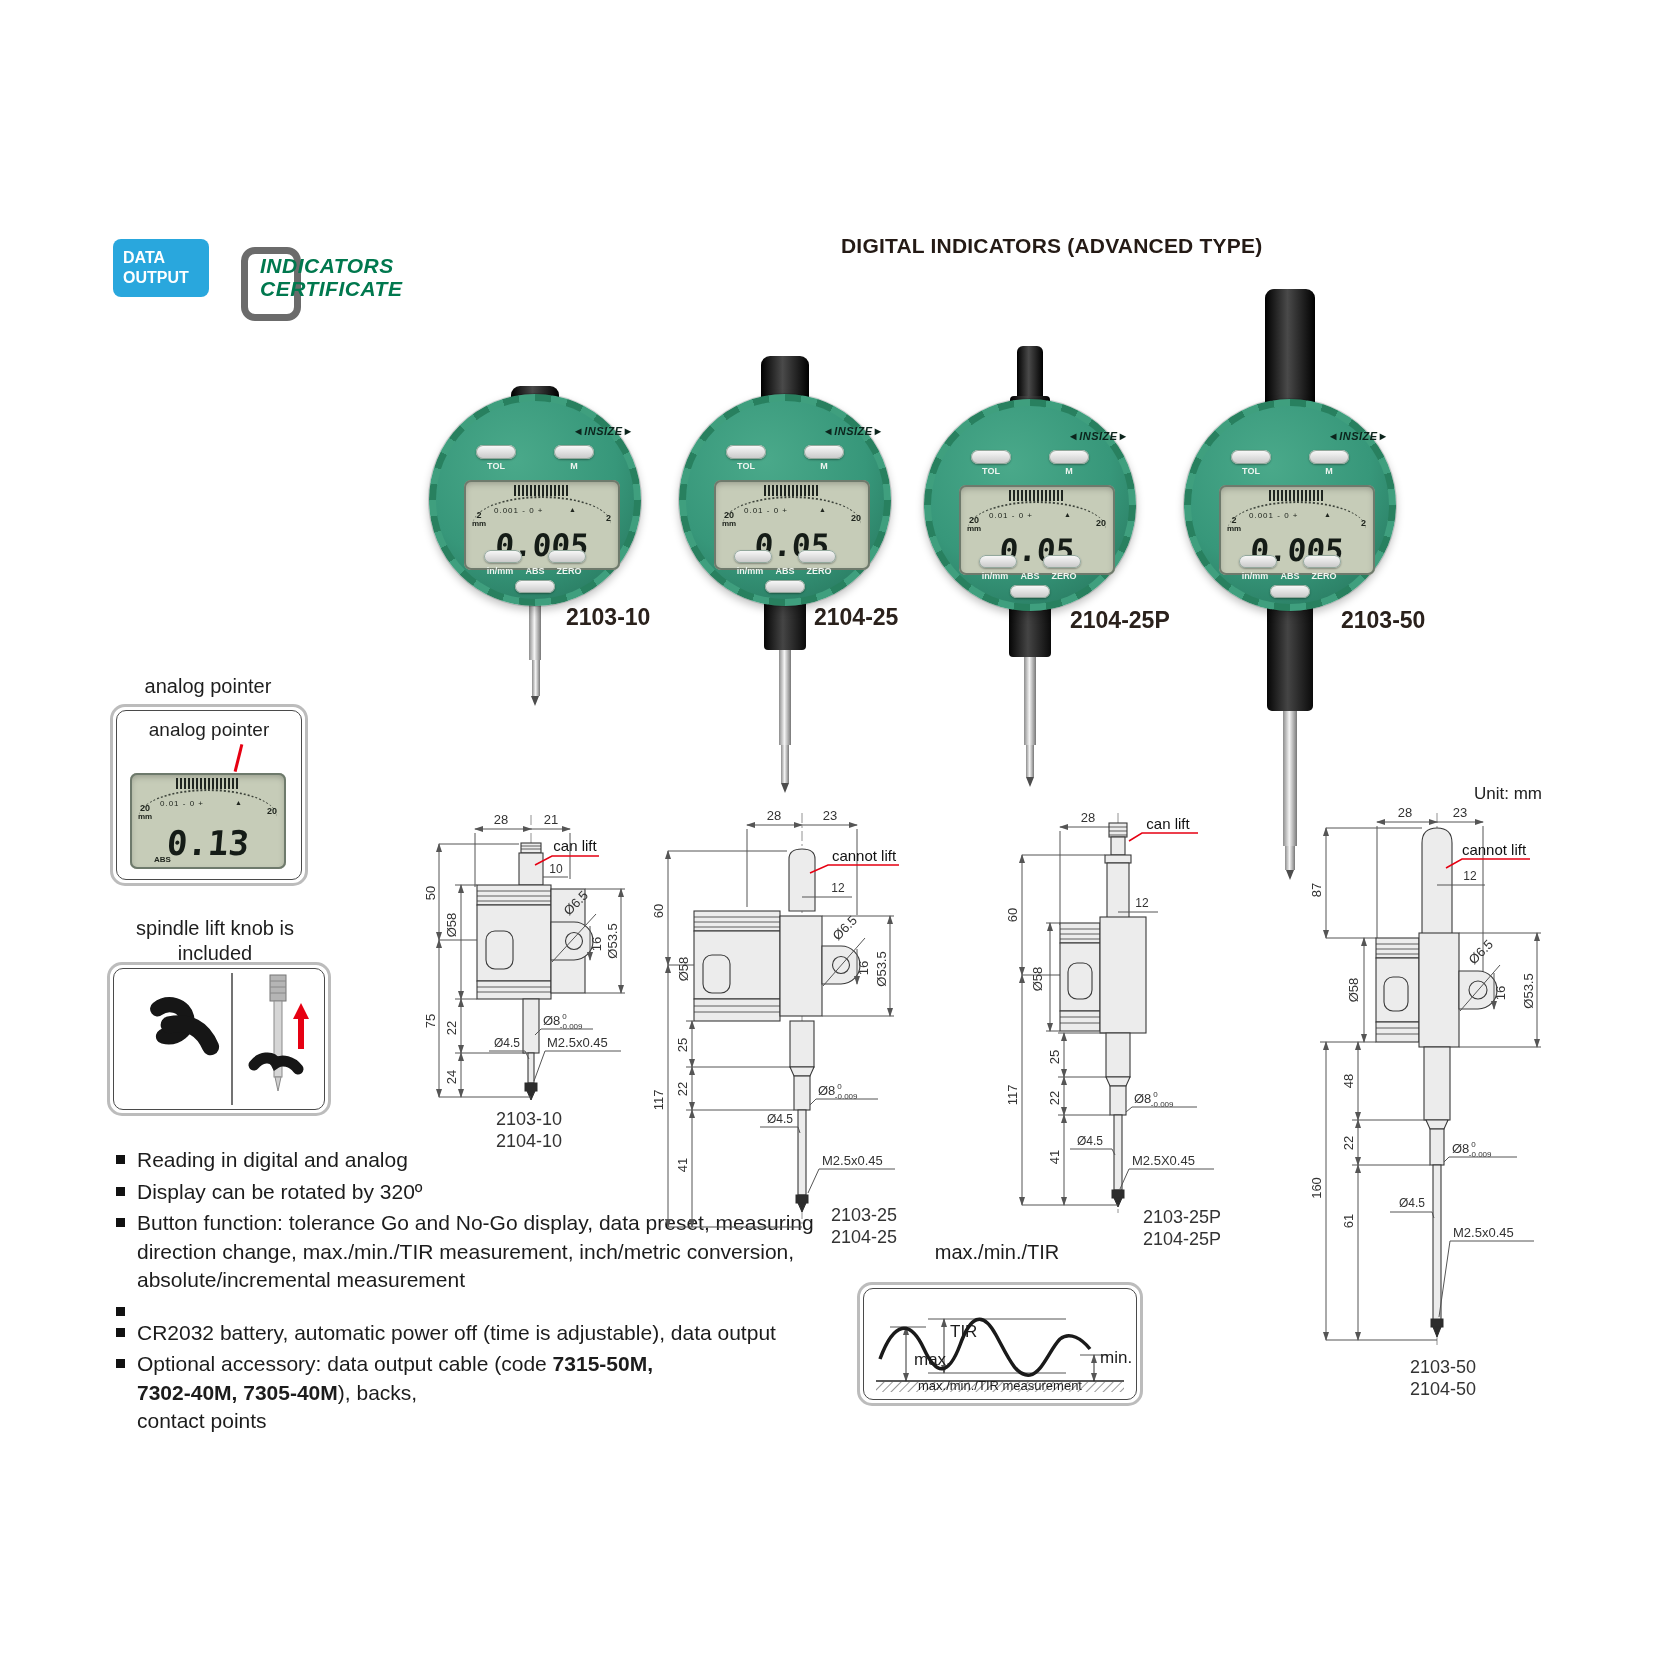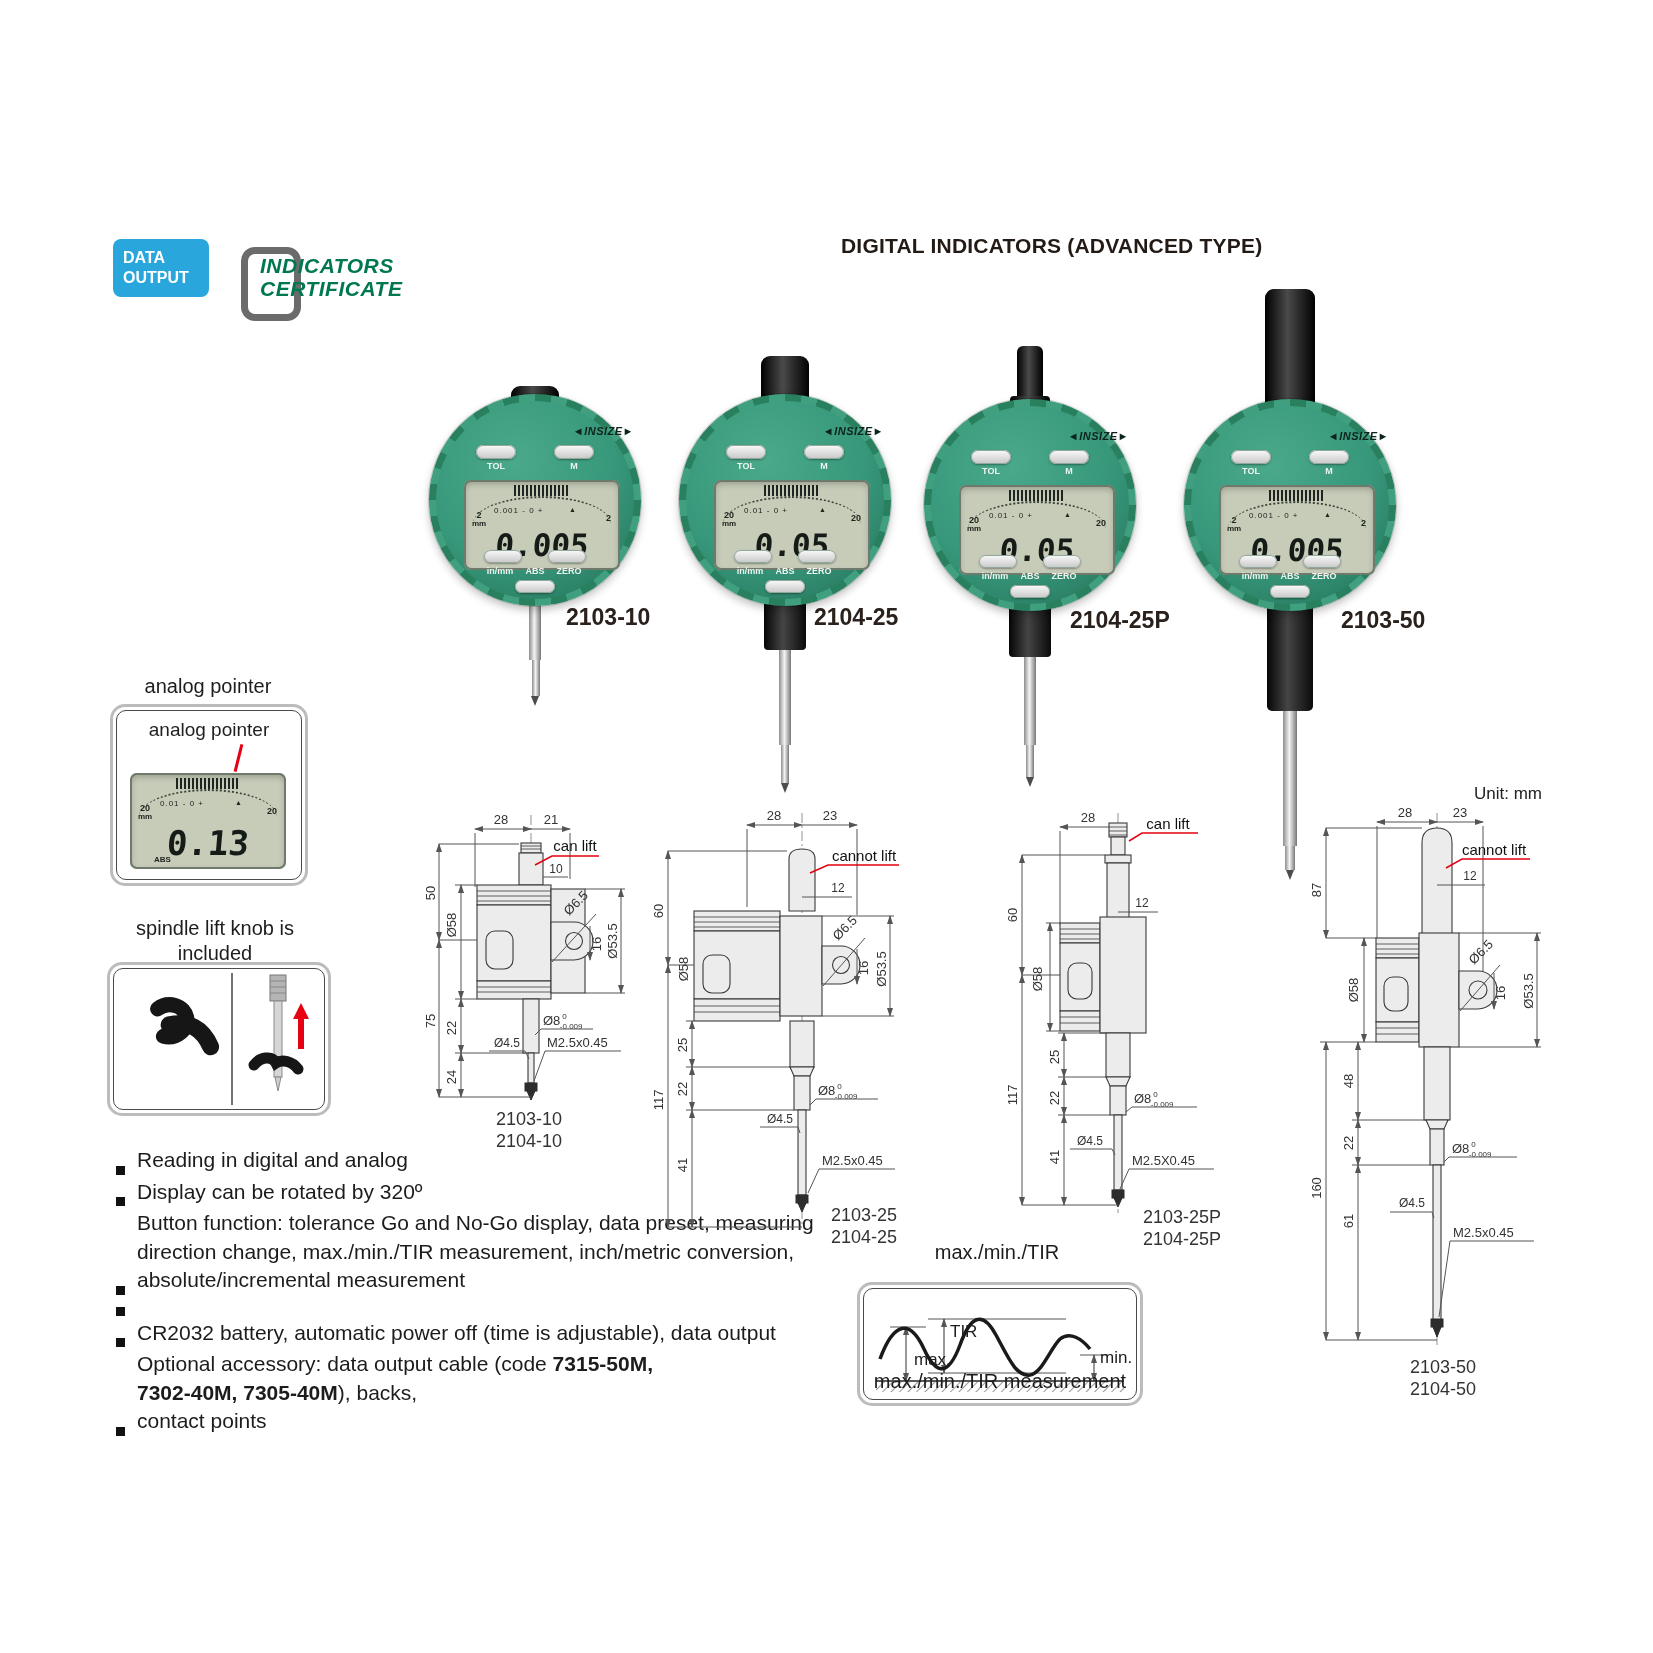--- a/index.html
+++ b/index.html
@@ -60,36 +60,36 @@
   .model-label{position:absolute;font-size:23px;font-weight:bold;color:#2a211c;white-space:nowrap;}
 
   
   .co-title{position:absolute;font-size:20px;color:#1d1d1d;text-align:center;line-height:1.25;}
   .co-box{position:absolute;border:3px solid #bcbcbc;border-radius:15px;background:#fff;}
   .co-box-in{position:absolute;inset:3px;border:1.5px solid #4a4a4a;border-radius:10px;overflow:hidden;}
   .red-line{position:absolute;width:3px;background:#e60012;}
 
   
   .features{position:absolute;left:116px;top:1146px;width:705px;font-size:21px;color:#1c1c1c;}
-  .feat{display:flex;margin-bottom:3px;line-height:1.36;align-items:flex-end;}
+  .feat{display:flex;margin-bottom:3px;line-height:1.36;}
   .bullet{flex:0 0 auto;width:9px;height:9px;background:#111;margin:9px 12px 0 0;}
 
   
   svg.dwg{position:absolute;overflow:visible;}
   .dwg text{font-family:"Liberation Sans","DejaVu Sans",sans-serif;font-size:13px;fill:#333;}
   .dwg text.t12{font-size:12px;} .dwg text.t15{font-size:15px;fill:#111;} .dwg text.mdl{font-size:18px;fill:#333;}
   .dwg .dim{stroke:#555;stroke-width:1;fill:none;}
   .dwg .part{fill:#ececec;stroke:#3a3a3a;stroke-width:1.1;}
   .dwg .rib{stroke:#3a3a3a;stroke-width:.8;}
   .dwg .dark{fill:#2d2d2d;stroke:#2d2d2d;}
   .dwg .cl{stroke:#777;stroke-width:.8;stroke-dasharray:10 3 2 3;fill:none;}
   .dwg .red{stroke:#e60012;stroke-width:1.5;fill:none;}
 
   
-  .tir-caption{position:absolute;left:0;right:0;bottom:6px;text-align:center;font-size:20px;color:#1c1c1c;}
+  .tir-caption{position:absolute;left:0;right:0;bottom:6px;text-align:center;font-size:13px;color:#1c1c1c;}
 </style>
 </head>
 <body>
 
 <div class="page">
 
   <div class="badge-do">
     <span>DATA</span>
     <span>OUTPUT</span>
   </div>

